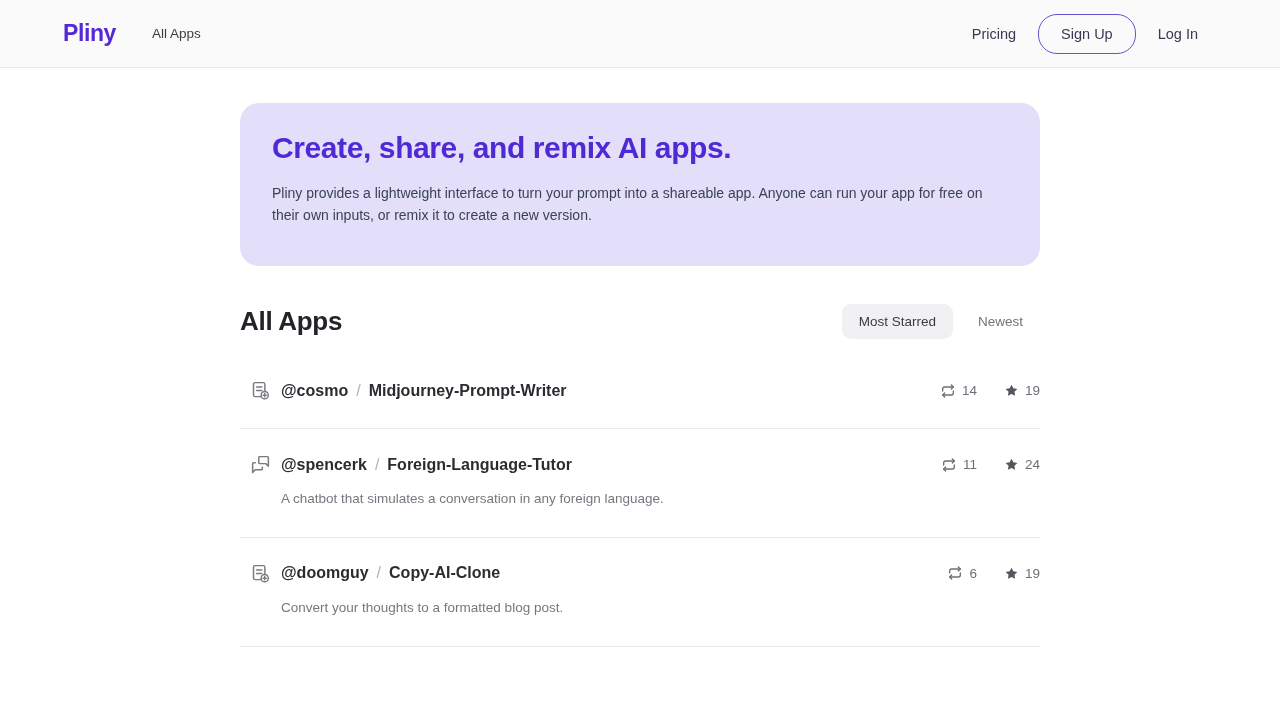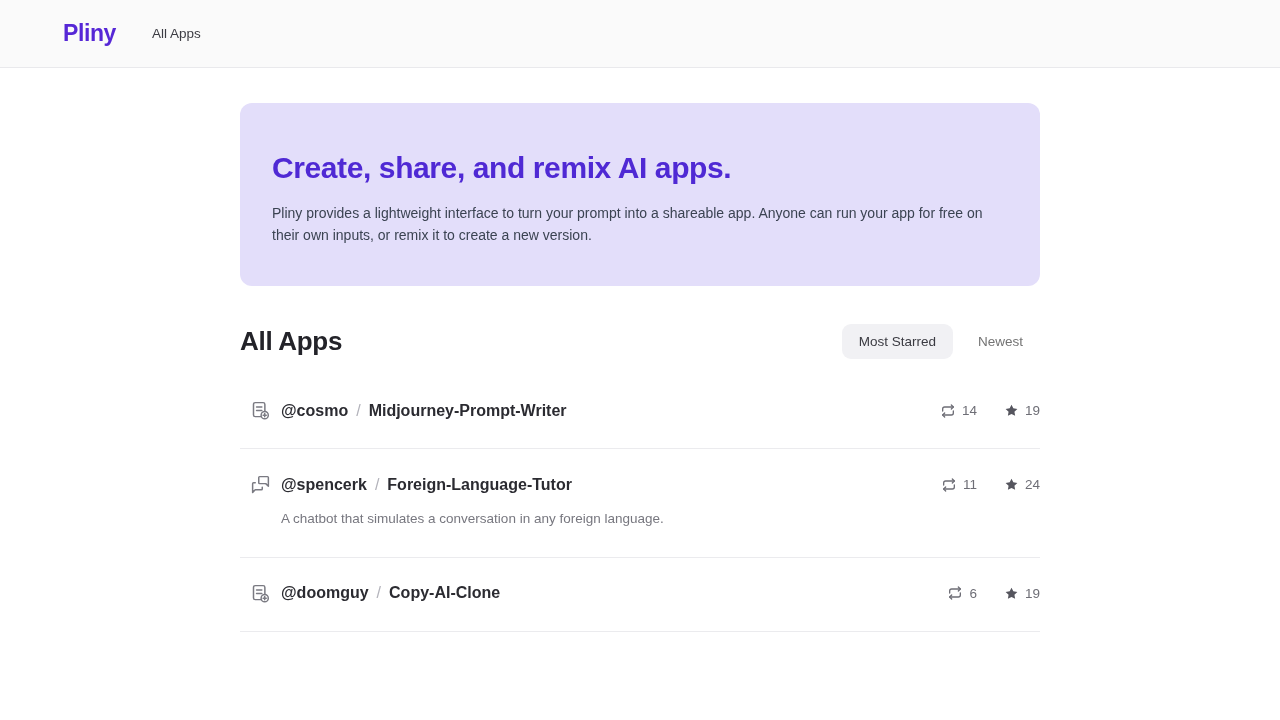--- a/index.html
+++ b/index.html
@@ -54,22 +54,22 @@
     font-family: inherit;
   }
 
   
   .main-col { width: 800px; margin: 0 auto; }
 
   
   .hero {
     margin-top: 35px;
     background: #e3defa;
-    border-radius: 12px;
-    padding: 48px 32px 40px 32px;
+    border-radius: 19px;
+    padding: 28px 32px 40px 32px;
   }
   .hero-title {
     font-size: 30px;
     font-weight: bold;
     letter-spacing: -0.4px;
     color: #4f29d4;
   }
   .hero-body {
     margin-top: 18px;
     font-size: 14px;
@@ -155,20 +155,25 @@
       <path d="M20 12v3a3 3 0 0 1-3 3H4"></path>
       <path d="M7 21l-3-3 3-3"></path>
     </g>
     <path id="icon-star" fill="#55555e" stroke="none" d="M12 2.6l2.9 5.9 6.5.95-4.7 4.6 1.1 6.5L12 17.5l-5.8 3.05 1.1-6.5-4.7-4.6 6.5-.95z"></path>
   </defs>
 </svg>
 
 <header class="topbar">
   <div class="brand">Pliny</div>
   <div class="nav-left">All Apps</div>
+  <nav class="nav-right">
+    <span class="nav-link">Pricing</span>
+    <button class="signup-btn">Sign Up</button>
+    <span class="nav-link">Log In</span>
+  </nav>
 </header>
 
 <main class="main-col">
 
   <section class="hero">
     <h1 class="hero-title">Create, share, and remix AI apps.</h1>
     <p class="hero-body">Pliny provides a lightweight interface to turn your prompt into a shareable app. Anyone can run your app for free on their own inputs, or remix it to create a new version.</p>
   </section>
 
   <div class="section-header">
@@ -260,16 +265,17 @@
             <span>6</span>
           </span>
           <span class="stat">
             <svg width="15" height="15" viewBox="0 0 24 24">
                 <use href="#icon-star"></use>
               </svg>
             <span>19</span>
           </span>
         </span>
       </div>
+      <p class="app-desc">Convert your thoughts to a formatted blog post.</p>
     </div>
 
   </div>
 </main>
 
 </body></html>

